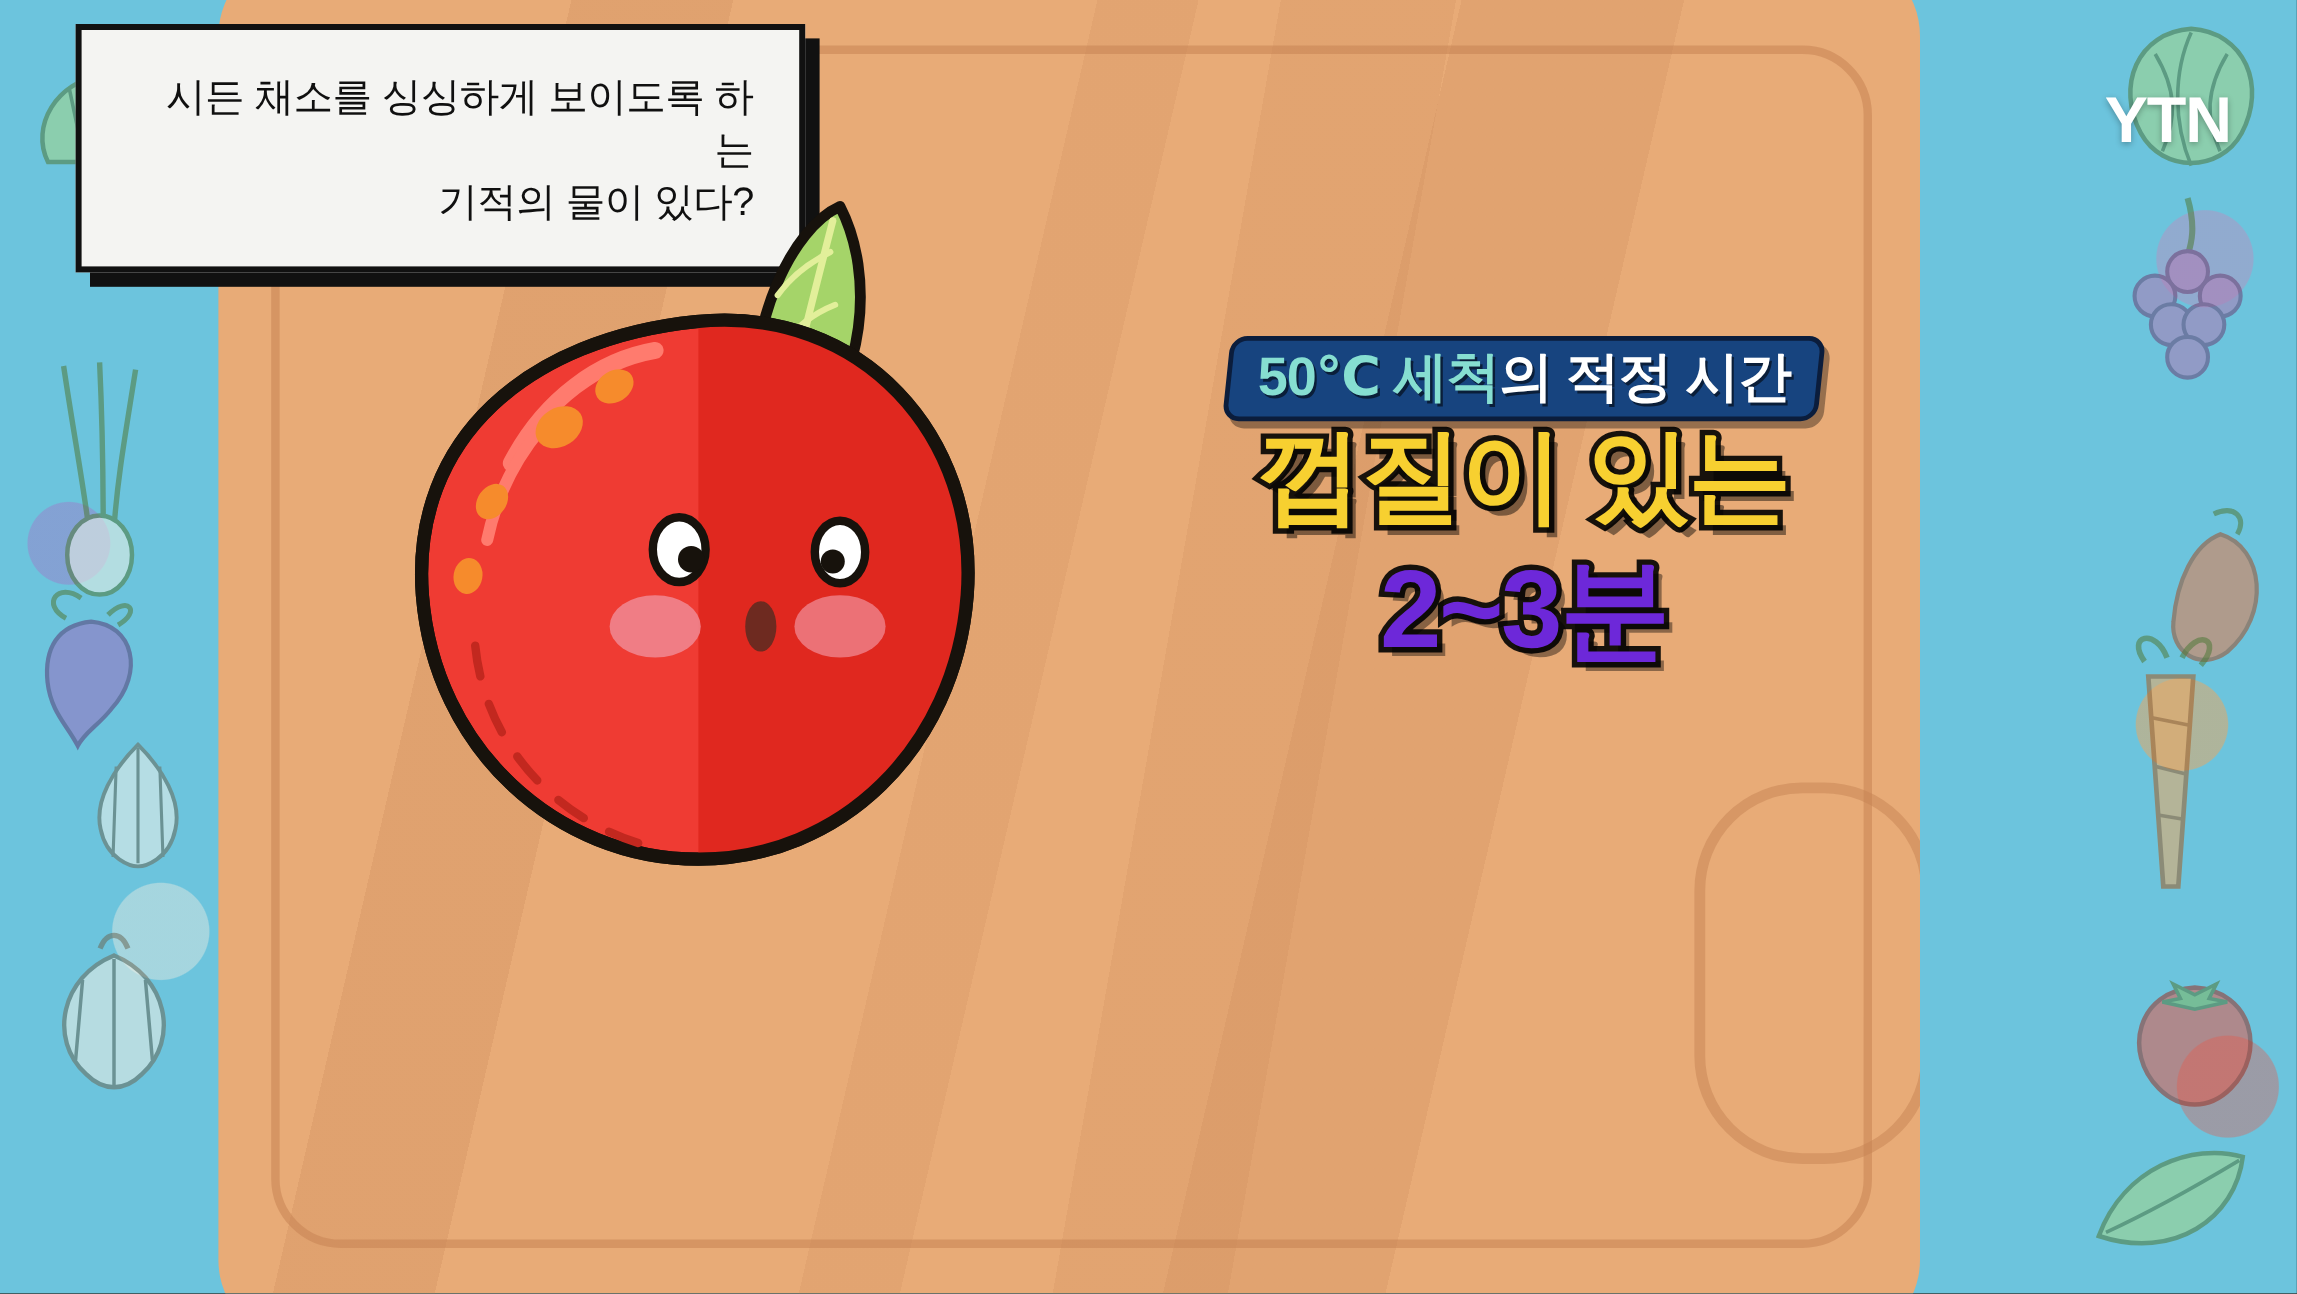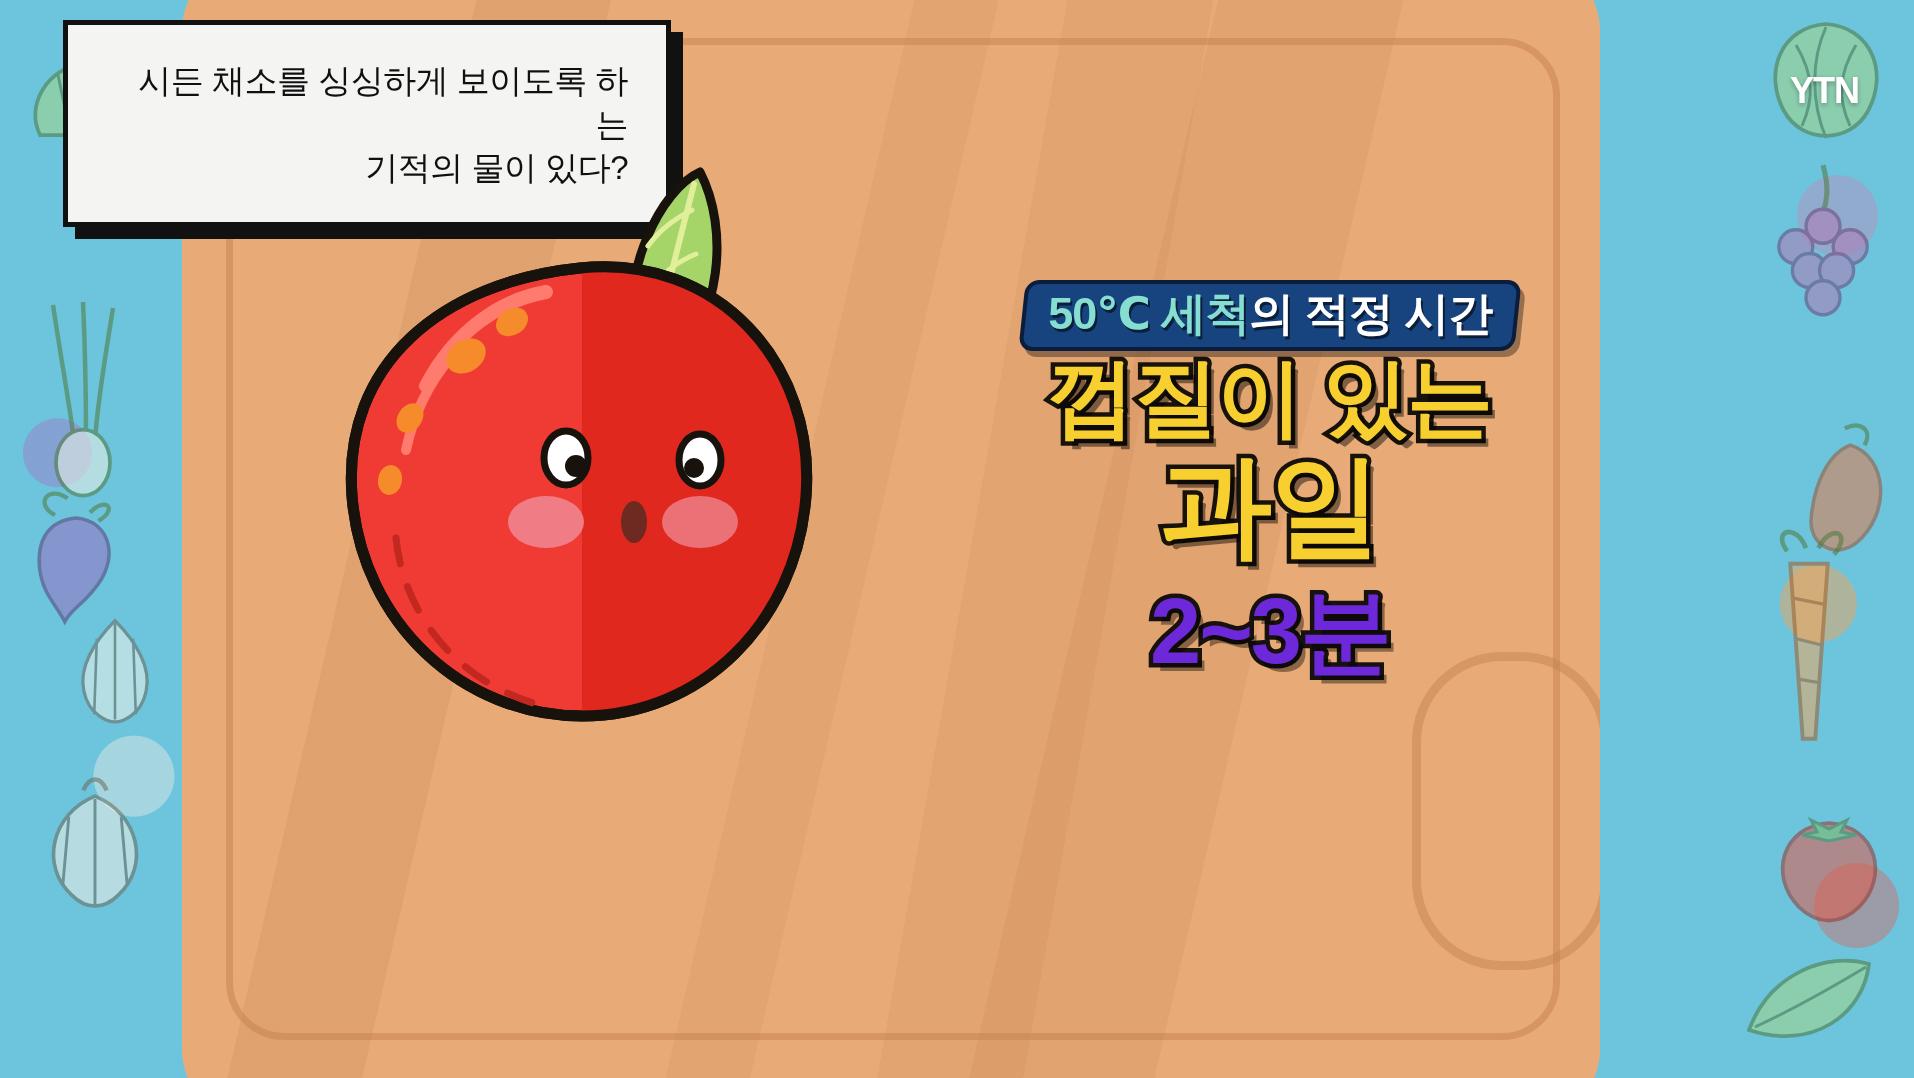--- a/index.html
+++ b/index.html
@@ -90,21 +90,21 @@
   }
 
   
   .logo{
     position:absolute;right:55px;top:73px;
     display:flex;align-items:baseline;
     color:#fff;
     text-shadow:0 2px 5px rgba(0,0,0,.30);
     user-select:none;
   }
-  .logo .ytn{font-size:36px;font-weight:bold;letter-spacing:-1px;line-height:1;}
+  .logo .ytn{font-size:54px;font-weight:bold;letter-spacing:-1px;line-height:1;}
   .logo .sci{font-size:50px;font-weight:normal;letter-spacing:-.5px;line-height:1;margin-left:12px;}
 
   
   .tomato{position:absolute;left:300px;top:150px;width:560px;height:600px;}
   .tomato svg{display:block;width:100%;height:100%;overflow:visible;}
 
   
   .textblock{
     position:absolute;left:960px;top:280px;width:620px;
     text-align:center;
@@ -292,19 +292,18 @@
 
   <div class="textblock">
     <div class="ribbon">
       <span class="rt">
         <span class="mint">50℃ 세척</span><span class="white">의 적정 시간</span>
       </span>
     </div>
 
     <div class="headline">
       <span class="l1">껍질이 있는</span>
-      <span class="l2">과일</span>
     </div>
 
     <div class="duration">2~3분</div>
   </div>
 
 </div>
 
 </body></html>

